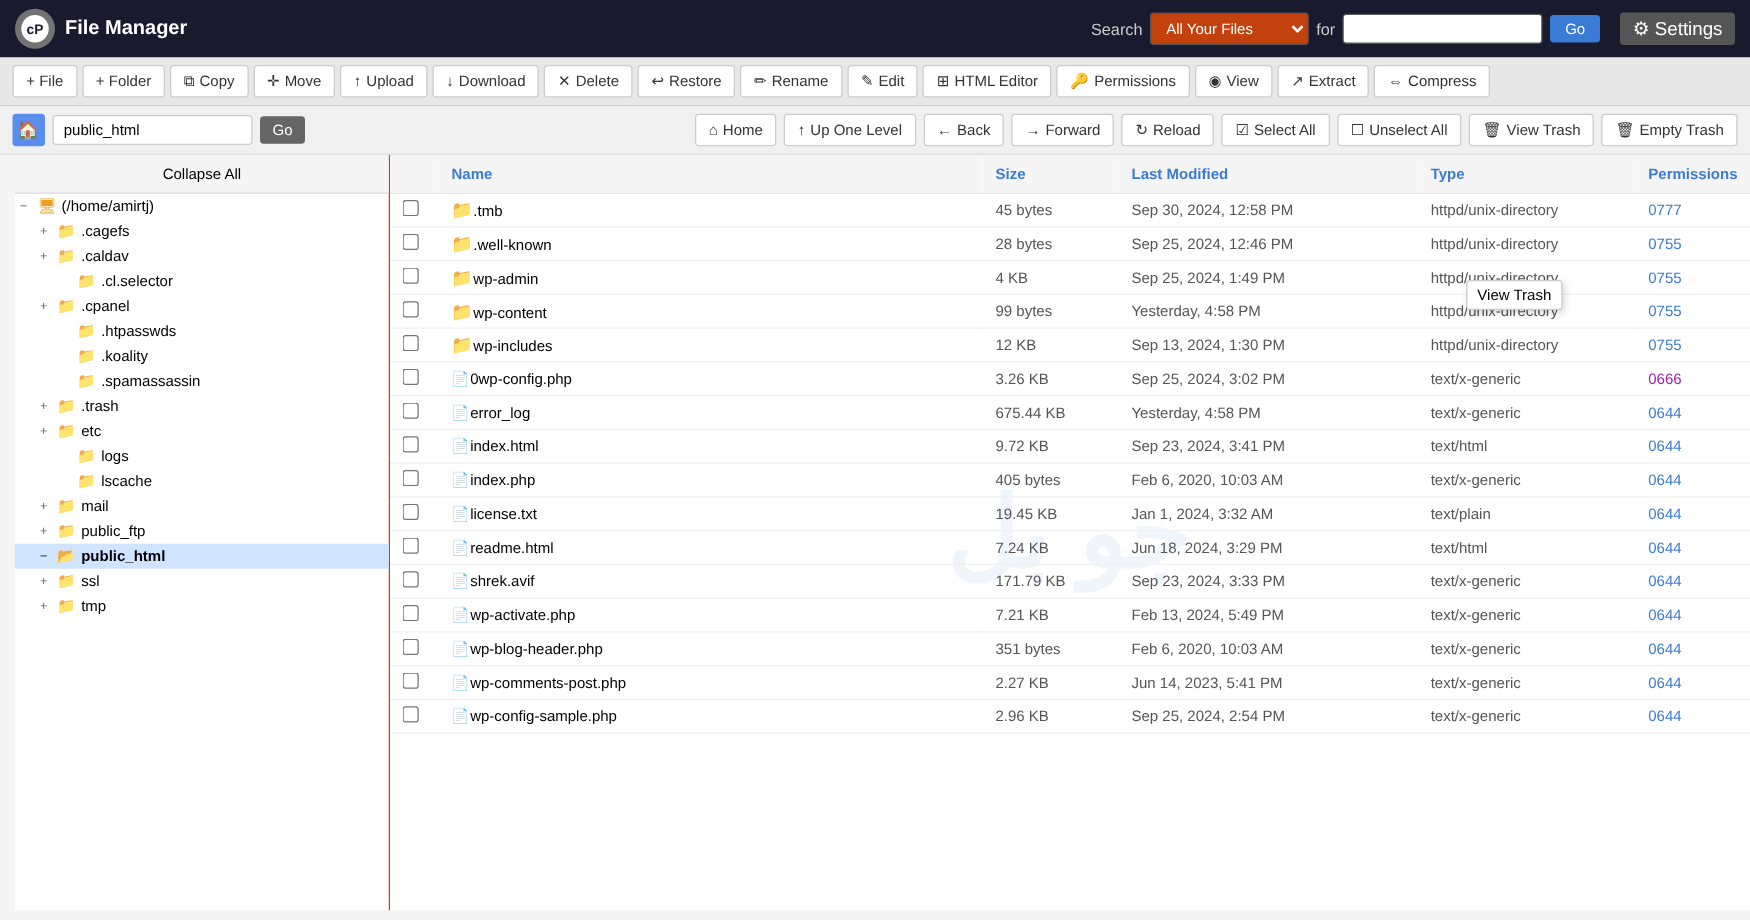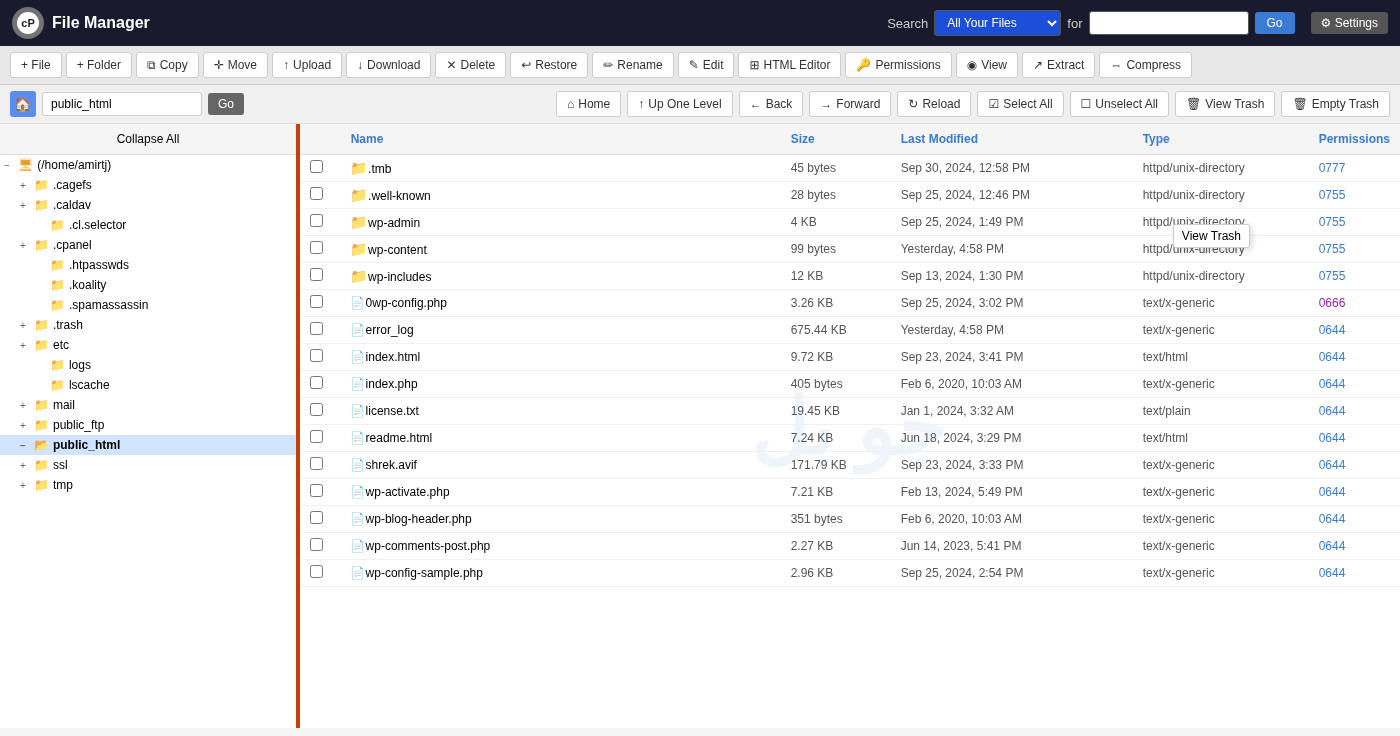--- a/index.html
+++ b/index.html
@@ -38,21 +38,21 @@
     .search-section {
       display: flex;
       align-items: center;
       gap: 6px;
       font-size: 13px;
     }
     .search-label { color: #ccc; }
     .search-select {
       padding: 4px 8px;
       border: 1px solid #555;
-      background: #1d4ed8;
+      background: #c2410c;
       color: white;
       border-radius: 3px;
       font-size: 12px;
     }
     .search-for { color: #ccc; }
     .search-input {
       padding: 4px 8px;
       border: 1px solid #555;
       background: white;
       color: #333;
@@ -69,21 +69,21 @@
       cursor: pointer;
       font-size: 12px;
     }
     .settings-btn {
       padding: 4px 10px;
       background: #555;
       color: white;
       border: none;
       border-radius: 3px;
       cursor: pointer;
-      font-size: 12px;
+      font-size: 15px;
       display: flex;
       align-items: center;
       gap: 4px;
     }
 
     
     .toolbar {
       background: #e8e8e8;
       border-bottom: 1px solid #ccc;
       padding: 6px 10px;
@@ -170,23 +170,24 @@
       display: flex;
       height: calc(736px - 46px - 42px - 44px);
       overflow: hidden;
     }
 
     
     .sidebar {
       width: 300px;
       min-width: 300px;
       background: white;
-      border-right: 4px solid #c2410c;
+      border-right: 1px solid #c2410c;
       overflow-y: auto;
       font-size: 12px;
+      margin-left: 12px;
     }
     .collapse-all-btn {
       width: 100%;
       padding: 8px 10px;
       background: #f5f5f5;
       border: none;
       border-bottom: 1px solid #ddd;
       cursor: pointer;
       font-size: 12px;
       text-align: center;

